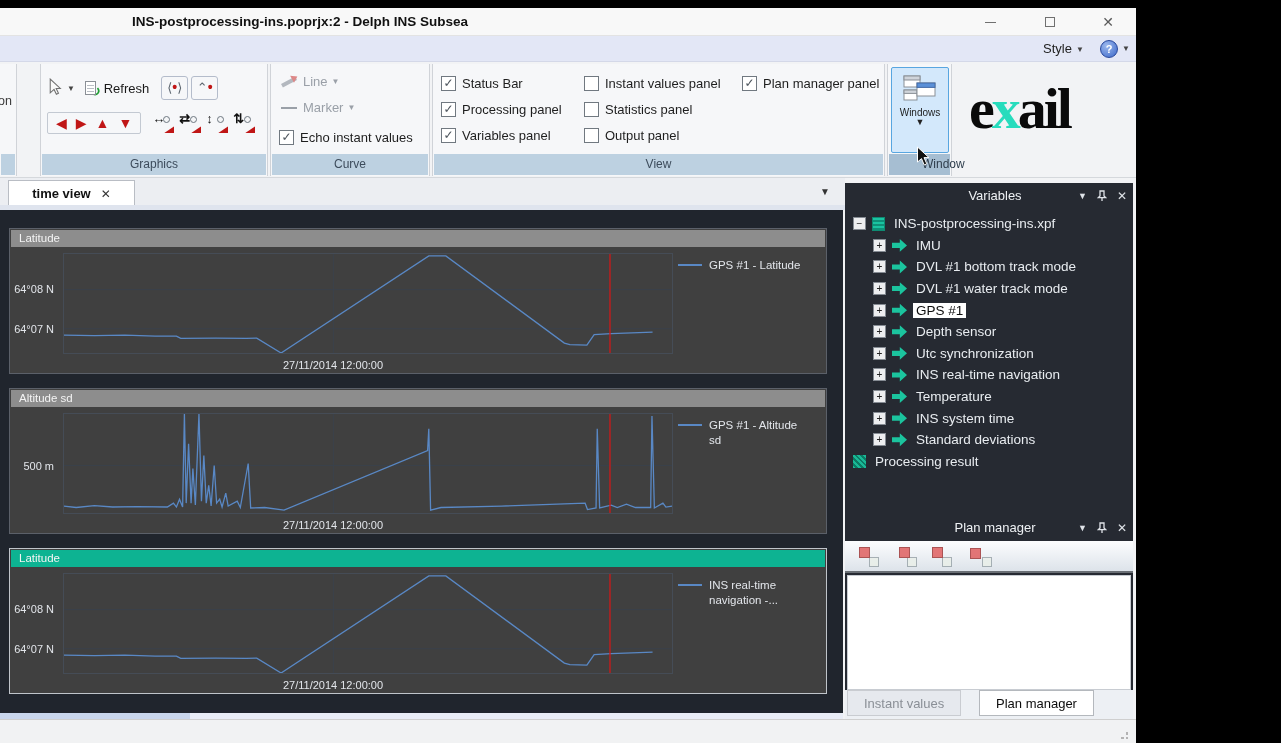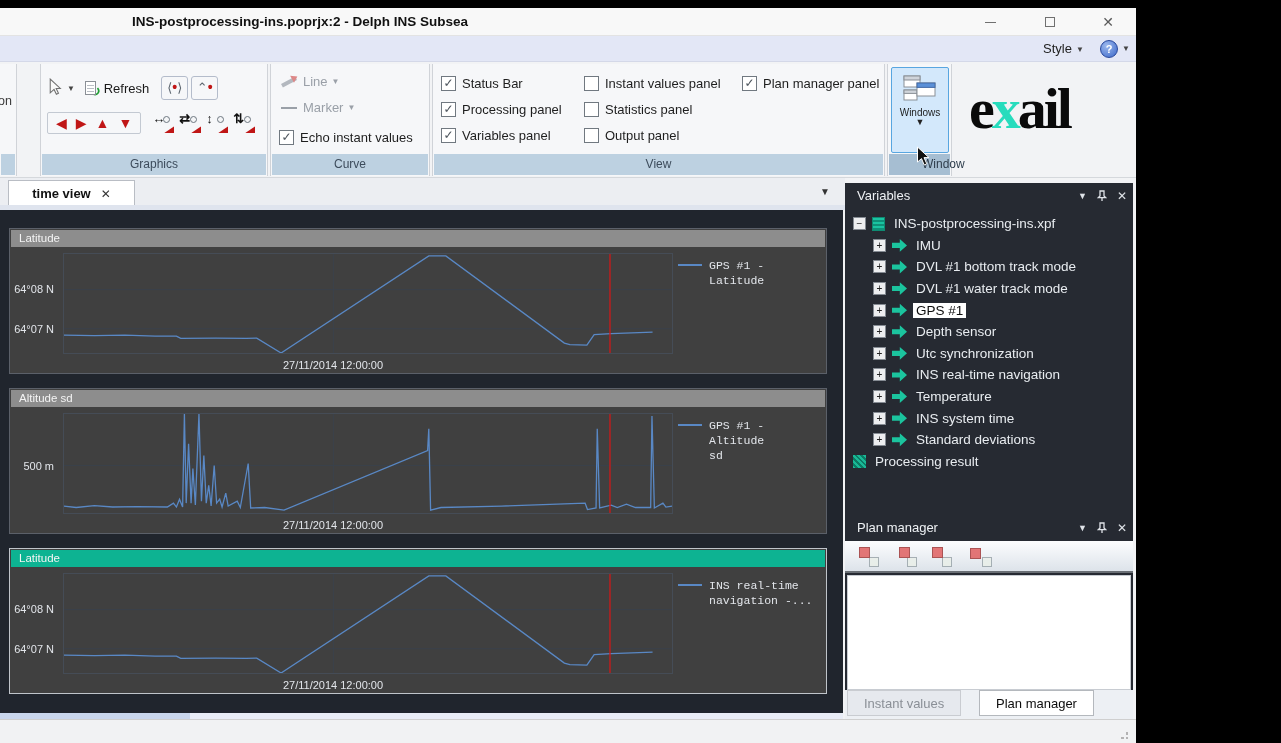--- a/index.html
+++ b/index.html
@@ -85,30 +85,30 @@
   .doccontent{position:absolute;left:0;top:202px;width:843px;height:503px;background:#20252d;}
   .chart{position:absolute;left:9px;width:818px;height:146px;background:#404040;border:1px solid #5b6069;}
   .chart.selected{border-color:#bfc4ca;}
   .chart-header{position:absolute;left:1px;top:1px;right:1px;height:17px;background:#8d8d8d;color:#f4f4f4;
                 font-size:11.5px;line-height:17px;padding-left:8px;}
   .plot{position:absolute;left:53px;top:24px;width:610px;height:101px;border:1px solid #454c56;}
   .plot svg{position:absolute;left:0;top:0;width:100%;height:100%;}
   .yticks{position:absolute;left:0;top:24px;width:49px;height:101px;}
   .ytick{position:absolute;right:5px;font-size:11px;color:#e2e5ea;white-space:nowrap;}
   .xtick{position:absolute;top:130px;width:150px;text-align:center;font-size:11px;color:#e2e5ea;}
-  .legend{position:absolute;left:668px;top:29px;width:148px;font-family:Liberation Mono, monospace;}
+  .legend{position:absolute;left:668px;top:29px;width:148px;}
   .legend-line{position:absolute;left:0;top:6px;width:24px;height:2px;background:#5988c5;}
   .legend-text{margin-left:31px;font-size:11.5px;color:#e2e5ea;line-height:15px;}
 
   .hscroll{position:absolute;left:0;top:705px;width:843px;height:7px;background:#e8ecf6;}
   .hscroll .thumb{position:absolute;left:0;top:0;width:190px;height:7px;background:#c9d6ec;}
 
   
   .sidebar{position:absolute;left:845px;top:175px;width:288px;height:536px;background:#262a32;color:#e8ecf0;}
-  .panel-header{position:relative;height:26px;line-height:26px;padding-left:12px;font-size:13px;color:#eef1f4;}
+  .panel-header{position:relative;height:26px;line-height:26px;padding-left:12px;font-size:13px;color:#eef1f4;text-align:center;}
   .ph-icons{position:absolute;right:6px;top:0;height:26px;display:flex;align-items:center;gap:10px;color:#dfe3e8;}
   .ph-icons .i-dd{font-size:9px;} .ph-icons .i-x{font-size:12px;}
   .tree{position:absolute;left:0;top:30px;width:288px;}
   .tree-row{display:flex;align-items:center;height:21.6px;font-size:13.5px;white-space:nowrap;}
   .t-exp{width:13px;height:13px;background:#edeef0;border:1px solid #858b93;color:#222;
          font-size:10px;line-height:11px;text-align:center;margin-right:6px;flex:0 0 13px;}
   .t-doc{width:13px;height:14px;margin-right:6px;flex:0 0 13px;border:1px solid #0e8a72;
          background:repeating-linear-gradient(180deg,#1ac3a1 0 2px,#0f9078 2px 4px);}
   .t-arrow{width:15px;height:14px;margin-right:6px;flex:0 0 15px;background:#1bc49e;
            clip-path:polygon(0 32%,52% 32%,52% 4%,100% 50%,52% 96%,52% 68%,0 68%);}

